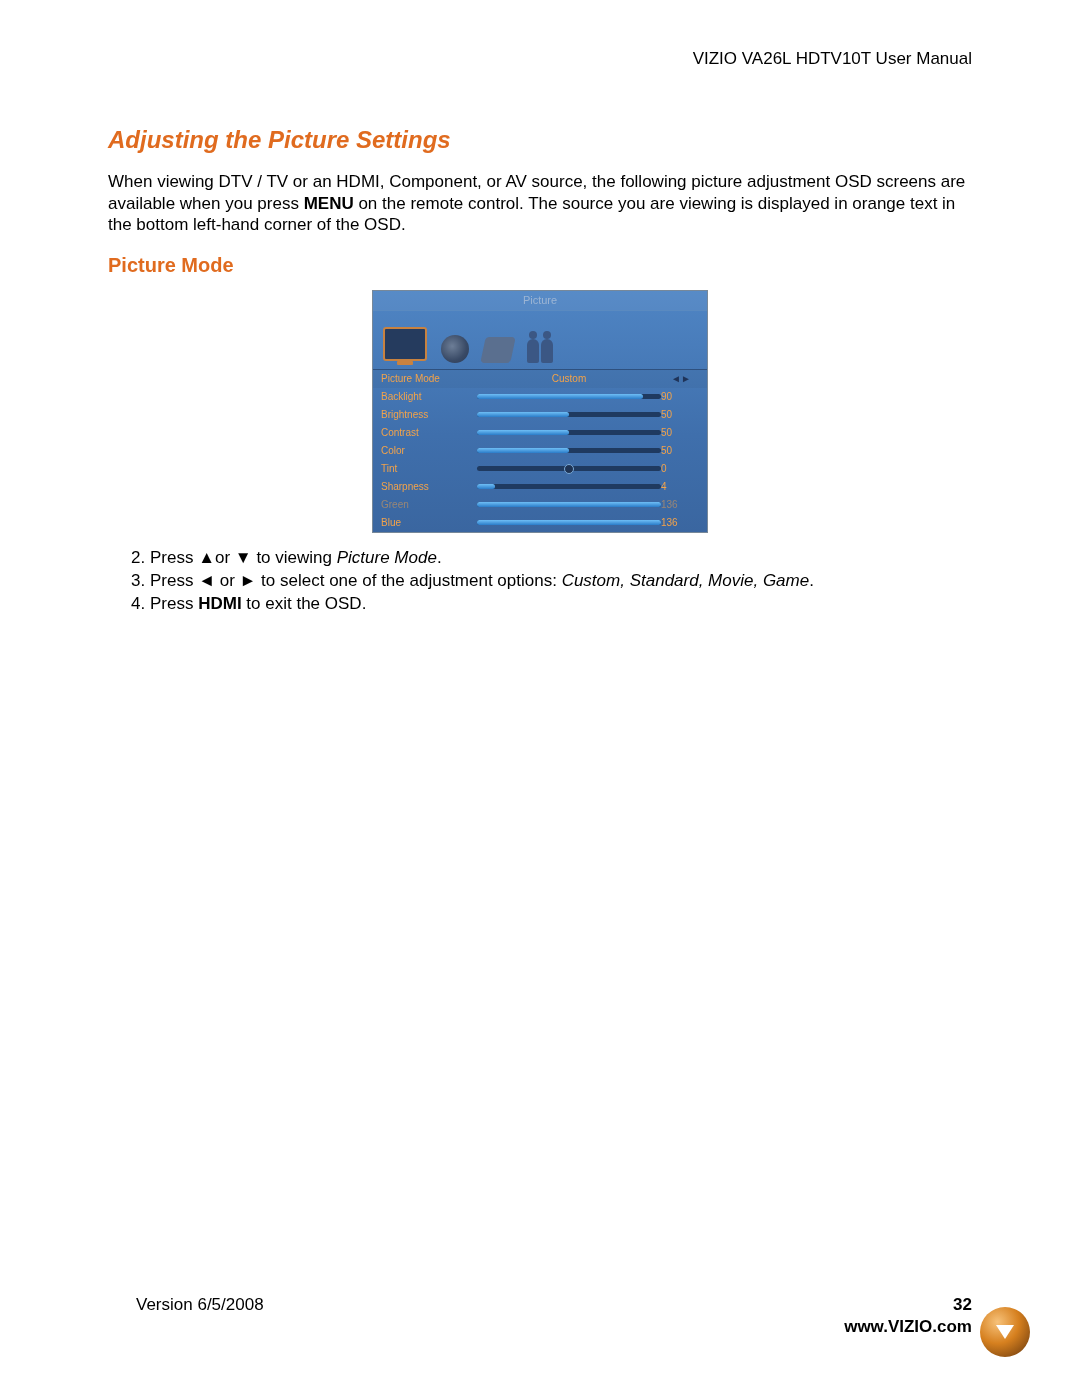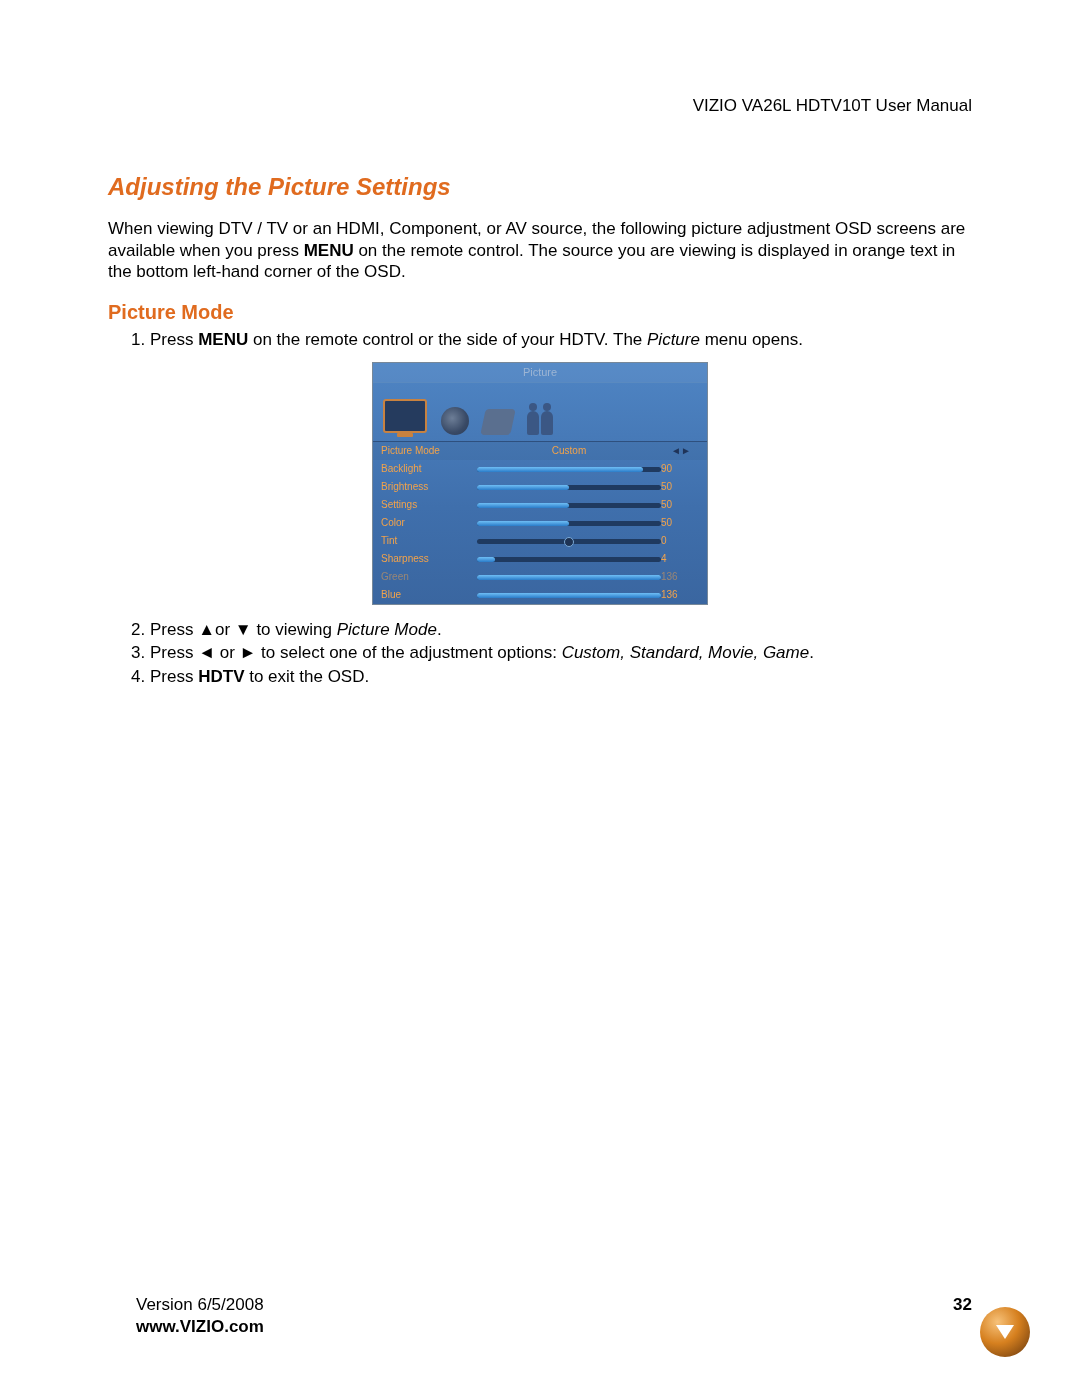--- a/index.html
+++ b/index.html
@@ -6,21 +6,21 @@
     margin: 0;
     padding: 0;
     font-family: Arial, Helvetica, sans-serif;
     background: #fff;
     width: 1080px;
     height: 1397px;
     position: relative;
     box-sizing: border-box;
   }
   .page {
-    padding: 95px 108px 0 108px;
+    padding: 48px 108px 0 108px;
     box-sizing: border-box;
     color: #000;
     font-size: 17px;
     line-height: 1.25;
   }
   .header-right {
     text-align: right;
     font-size: 17px;
     margin-bottom: 56px;
   }
@@ -164,21 +164,21 @@
     justify-content: space-between;
   }
   .footer-center {
     position: absolute;
     left: 0; right: 0;
     text-align: right;
     pointer-events: none;
     font-weight: bold;
   }
   .footer-row2 {
-    text-align: left;
+    text-align: right;
     font-weight: bold;
     margin-top: 2px;
   }
   .vizio-logo {
     position:absolute; right: 50px; bottom: 40px;
     width: 50px; height: 50px;
     border-radius: 50%;
     background: radial-gradient(circle at 35% 30%, #f7c27a 0%, #d6801f 45%, #6b3a0d 95%);
     display:flex; align-items:center; justify-content:center;
   }
@@ -197,25 +197,20 @@
   <div class="header-right">VIZIO VA26L HDTV10T User Manual</div>
 
   <div class="h2">Adjusting the Picture Settings</div>
 
   <p class="body-p">
     <span>When viewing DTV / TV or an HDMI, Component, or AV source, the following picture adjustment OSD screens are available when you press </span><span class="bold">MENU</span><span> on the remote control. The source you are viewing is displayed in orange text in the bottom left-hand corner of the OSD.</span>
   </p>
 
   <div class="h3">Picture Mode</div>
 
-  <ol>
-    <li>
-      <span>Press </span><span class="bold">MENU</span><span> on the remote control or the side of your HDTV. The </span><span class="ital">Picture</span><span> menu opens.</span>
-    </li>
-  </ol>
 
   <div class="osd-wrap">
     <div class="osd">
       <div class="osd-title">Picture</div>
       <div class="osd-icons">
         <div class="tv-icon"></div>
         <div class="speaker-icon"></div>
         <div class="hand-icon"></div>
         <div class="people-icon">
           <div class="person"></div>
@@ -236,21 +231,21 @@
             <div class="osd-val">90</div>
           </div>
           <div class="osd-row">
             <div class="osd-label">Brightness</div>
             <div class="slider">
               <div class="slider-fill" style="width: 50%;"></div>
             </div>
             <div class="osd-val">50</div>
           </div>
           <div class="osd-row">
-            <div class="osd-label">Settings</div>
+            <div class="osd-label">Contrast</div>
             <div class="slider">
               <div class="slider-fill" style="width: 50%;"></div>
             </div>
             <div class="osd-val">50</div>
           </div>
           <div class="osd-row">
             <div class="osd-label">Color</div>
             <div class="slider">
               <div class="slider-fill" style="width: 50%;"></div>
             </div>
@@ -290,21 +285,21 @@
   </div>
 
   <ol start="2">
     <li>
       <span>Press ▲or ▼ to viewing </span><span class="ital">Picture Mode</span><span>.</span>
     </li>
     <li>
       <span>Press ◄ or ► to select one of the adjustment options: </span><span class="ital">Custom, Standard, Movie, Game</span><span>.</span>
     </li>
     <li>
-      <span>Press </span><span class="bold">HDTV</span><span> to exit the OSD.</span>
+      <span>Press </span><span class="bold">HDMI</span><span> to exit the OSD.</span>
     </li>
   </ol>
 </div>
 
 <div class="footer">
   <div class="footer-row1">
     <span>Version 6/5/2008</span>
     <span class="footer-center">32</span>
     <span style="visibility:hidden">.</span>
   </div>

